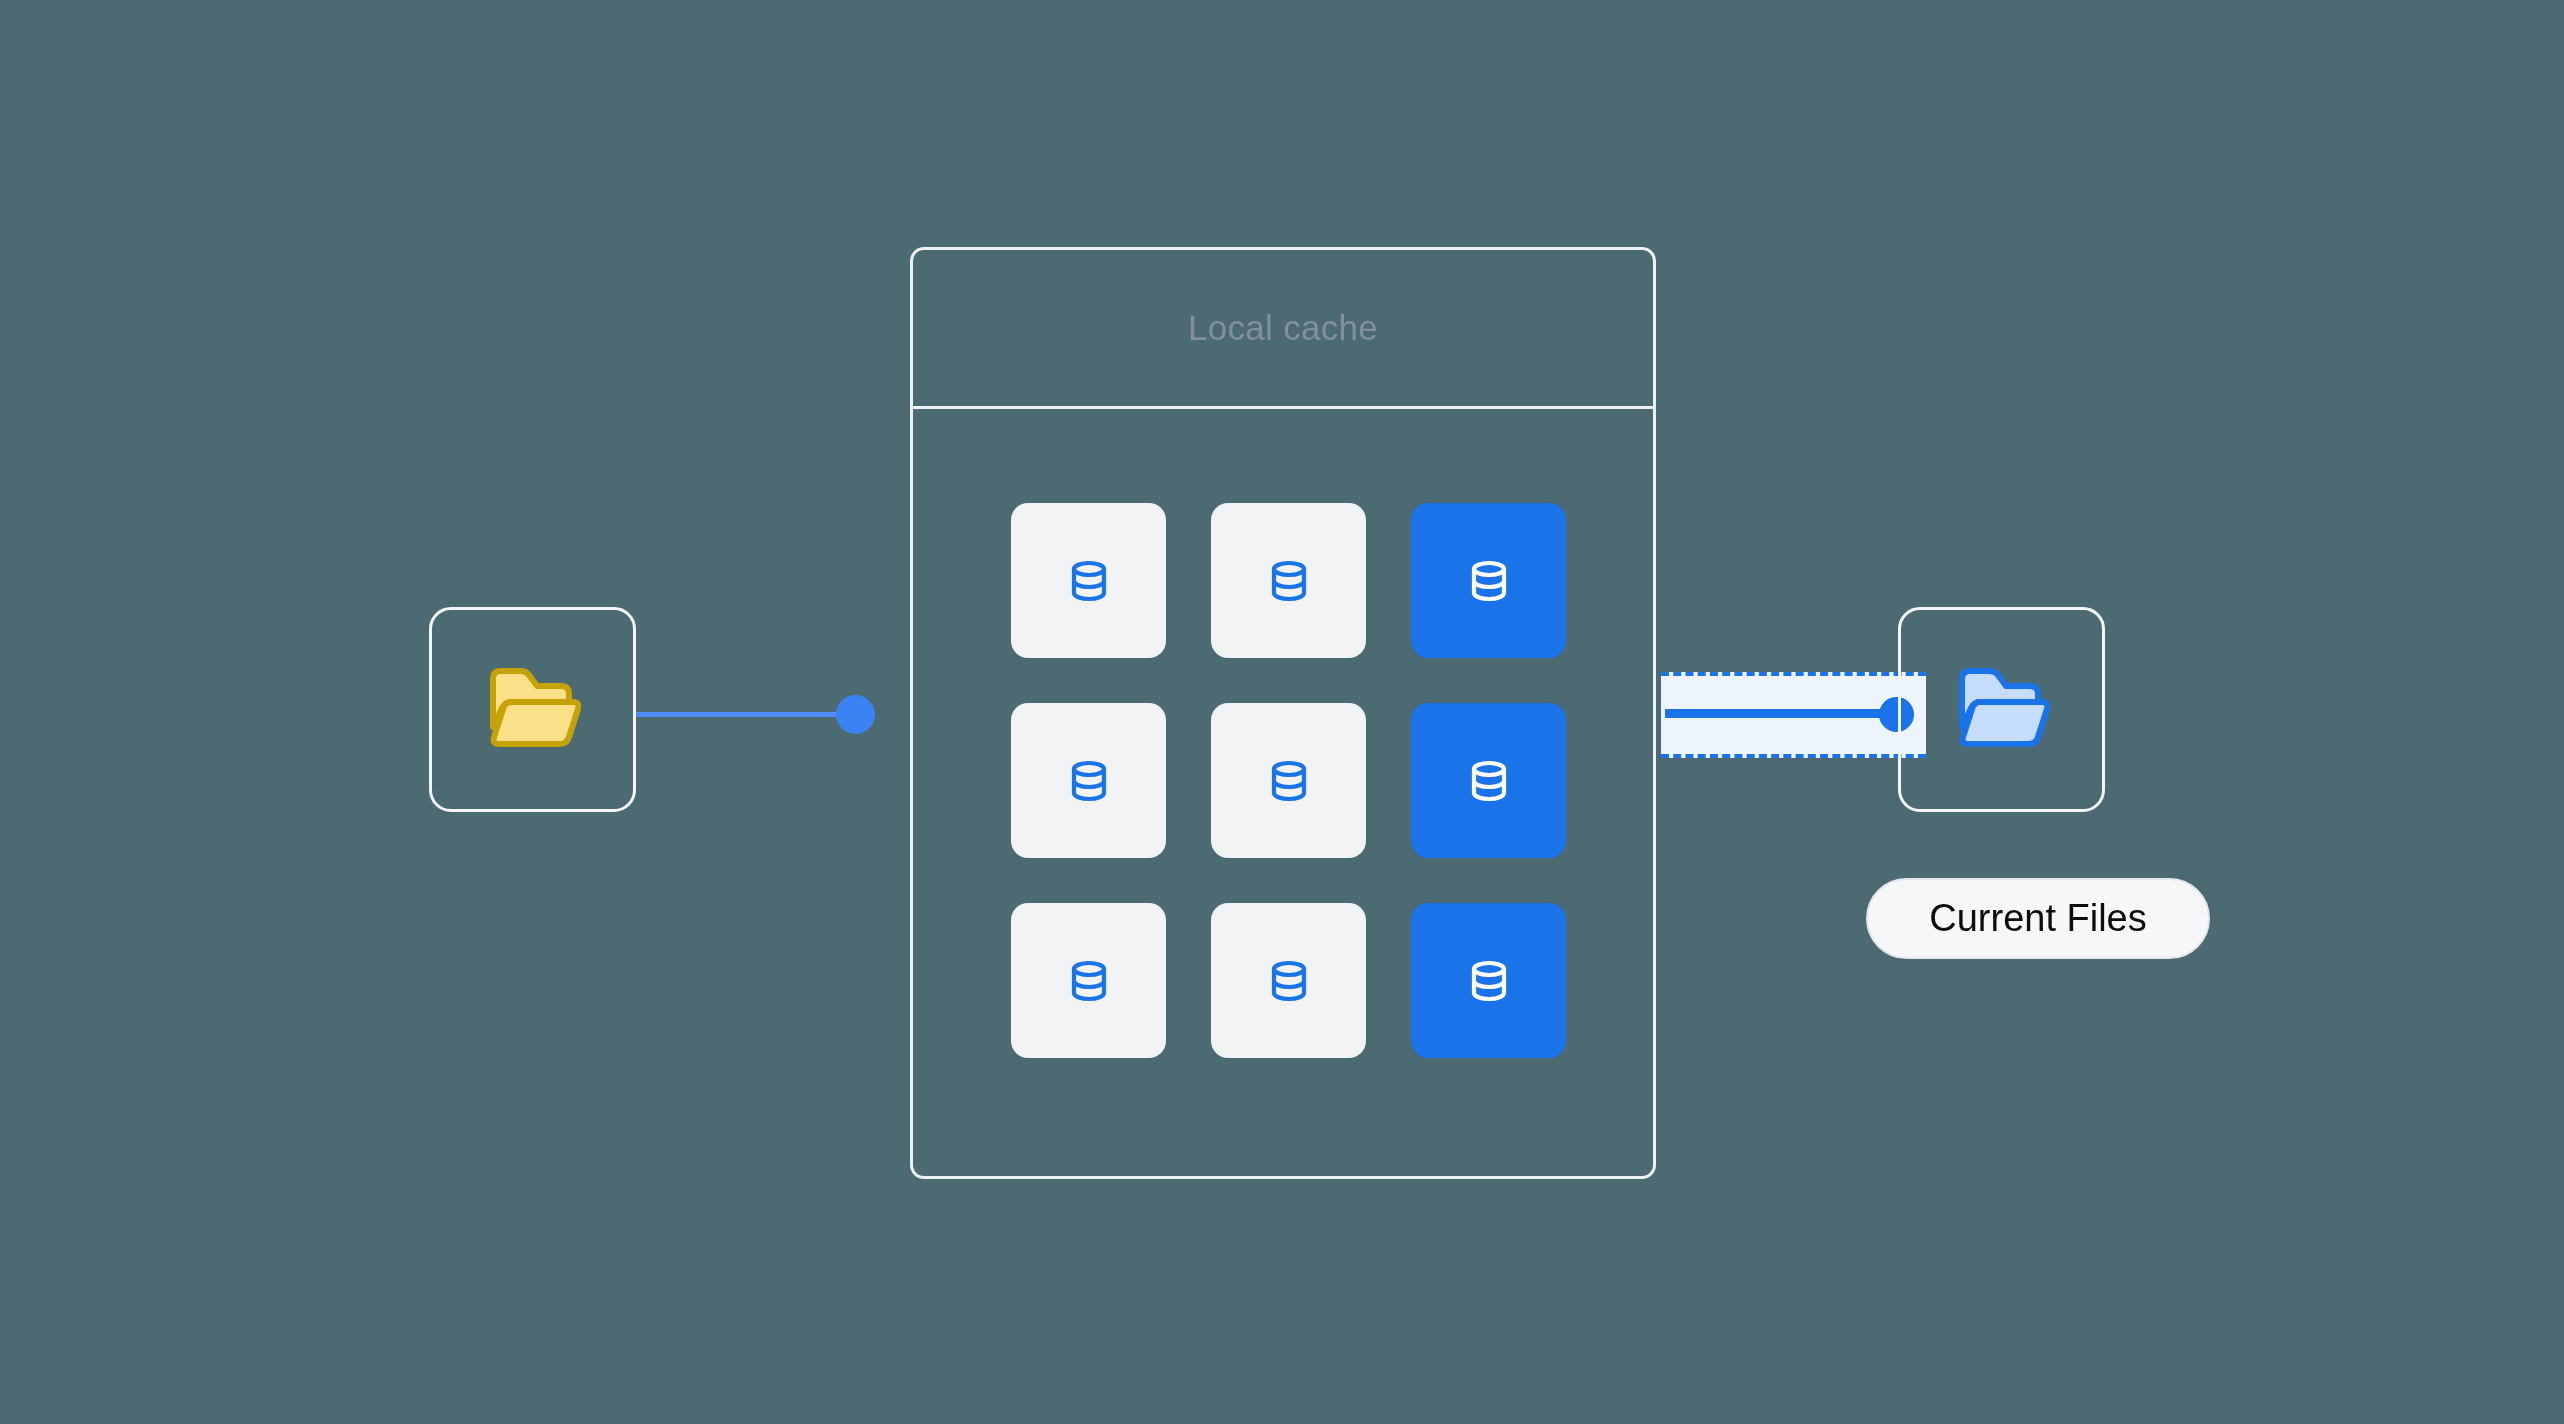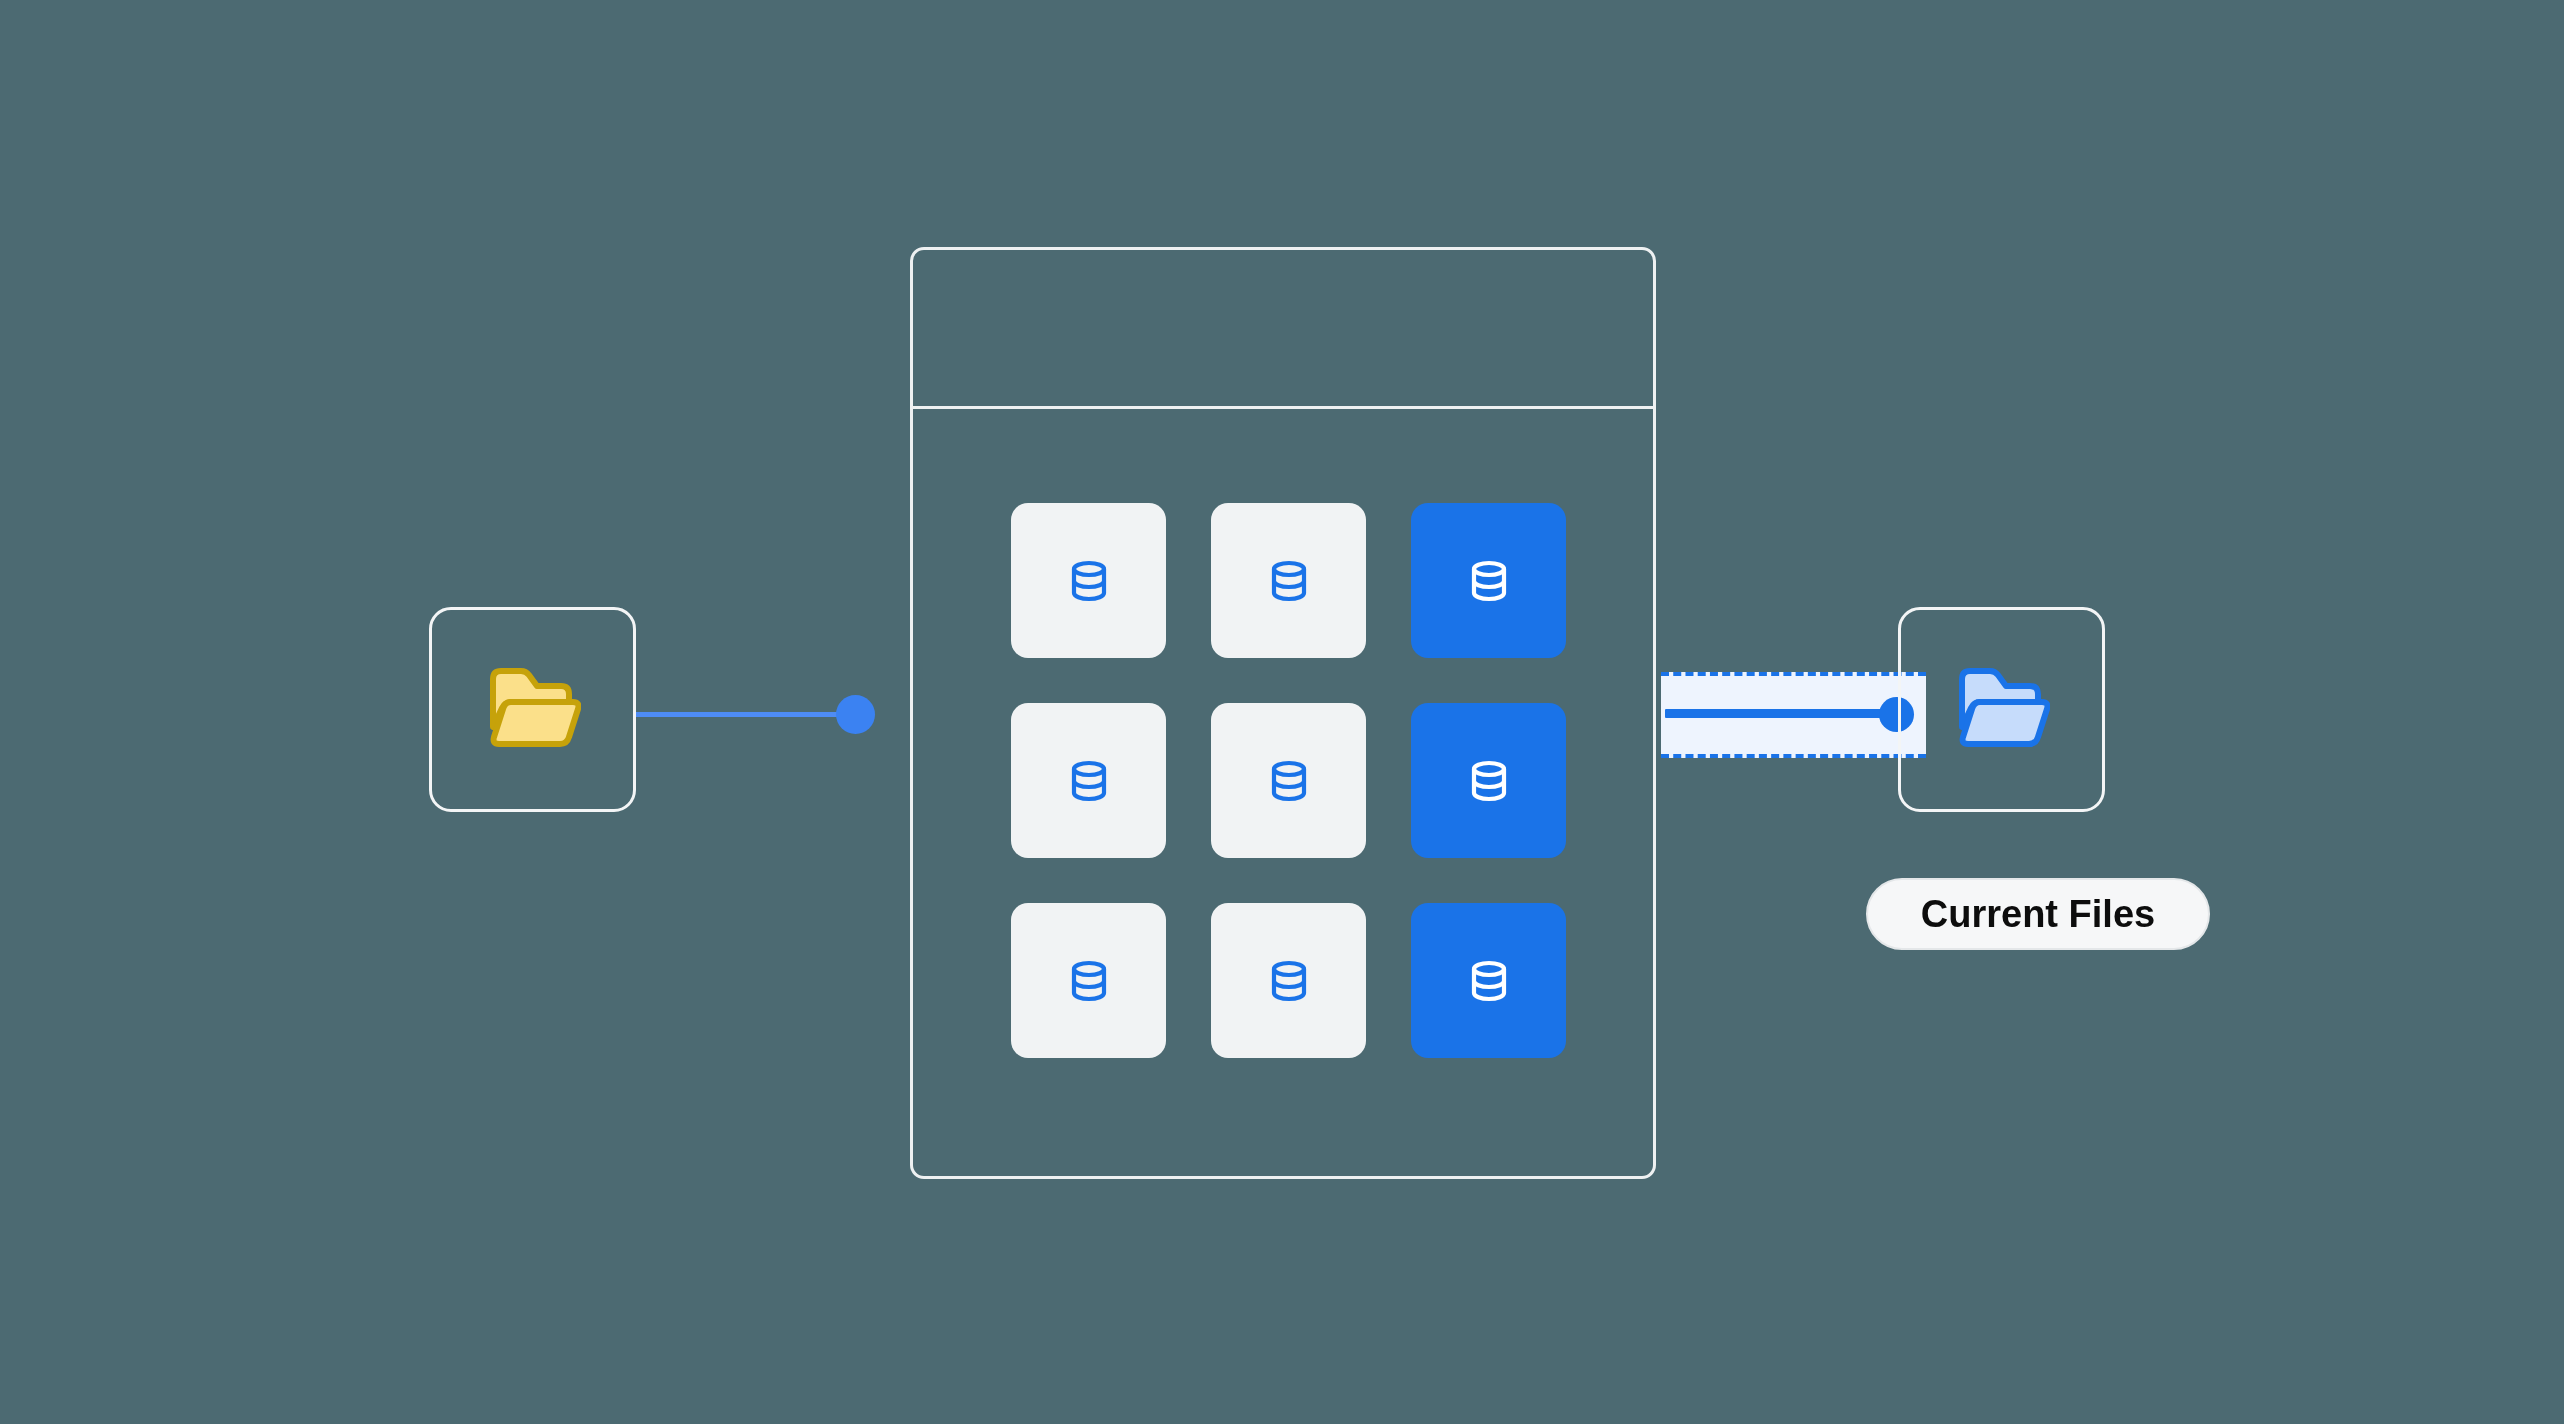--- a/index.html
+++ b/index.html
@@ -155,29 +155,28 @@
   .db-tile.accent { background: #1a73e8; }
   .db-tile svg { display: block; }
 
   
   #dest-label {
     position: absolute;
     left: 1866px;
     top: 878px;
     box-sizing: border-box;
     min-width: 344px;
-    height: 72px;
+    height: 81px;
     padding: 0 34px;
     border-radius: 46px;
     background: #f6f7f8;
     border: 2px solid #e4e7e9;
     display: flex;
     align-items: center;
     justify-content: center;
-    font-weight: bold;
   }
   #dest-label-text {
     font-size: 38px;
     color: #0d0d0d;
     white-space: nowrap;
   }
 </style>
 </head>
 <body>
 
@@ -190,20 +189,23 @@
         <path d="M26 37 L88 37 Q95 37 93 44 L84 72 Q82 79 75 79 L14 79 Q7 79 9 72 L18 44 Q20 37 26 37 Z" fill="#fbe08a" stroke="#c6a20a" stroke-width="6" stroke-linejoin="round"></path>
       </svg>
     </span>
   </div>
 
   <div id="source-edge"></div>
   <div id="source-edge-dot"></div>
 
   <div id="cache-panel">
 
+    <div id="cache-header">
+      <div id="cache-title">Local cache</div>
+    </div>
     <div id="cache-divider"></div>
 
     <div id="cache-grid">
 
       <div class="db-tile light">
         <span>
           <svg width="58" height="58" viewBox="0 0 58 58">
               <g fill="none" stroke="#1a73e8" stroke-width="4.2" stroke-linecap="round">
                 <ellipse cx="29" cy="17" rx="15" ry="6"></ellipse>
                 <path d="M14 17v24c0 3.3 6.7 6 15 6s15-2.7 15-6V17"></path>

